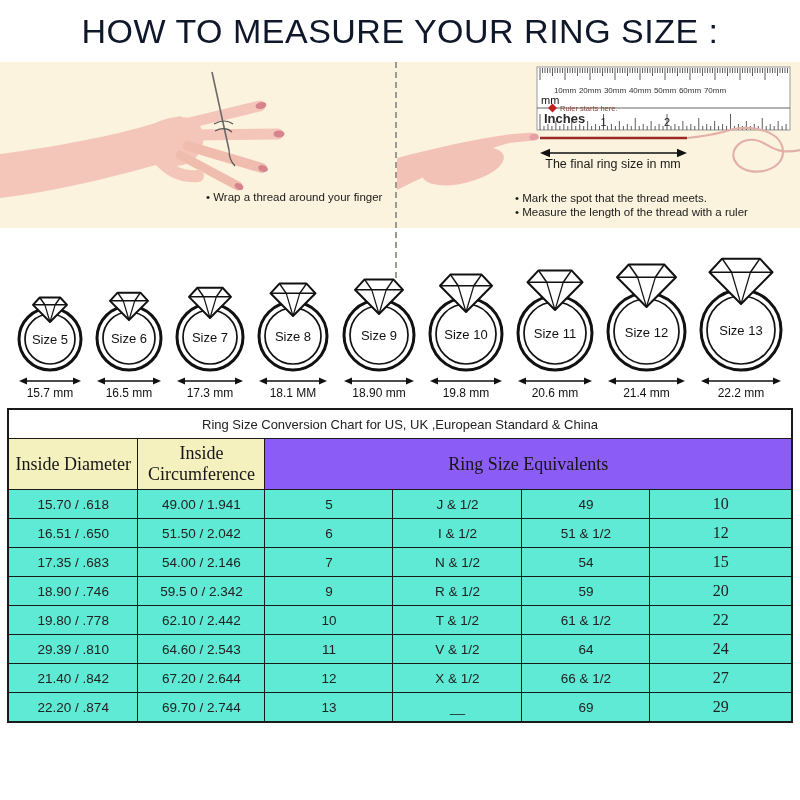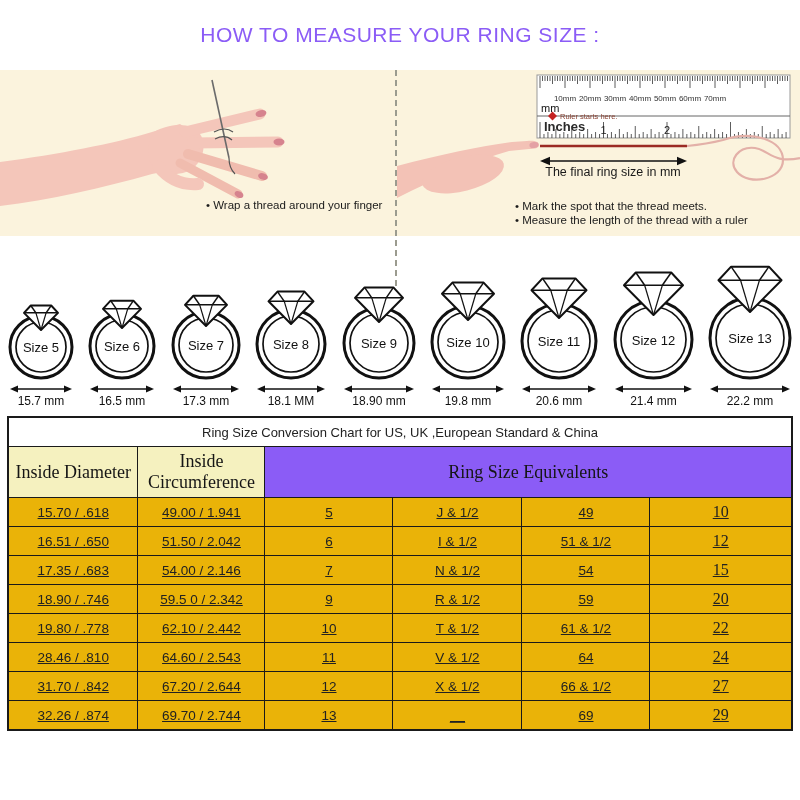--- a/index.html
+++ b/index.html
@@ -1,38 +1,38 @@
 <!DOCTYPE html>
 <html><head>
 <meta charset="utf-8">
 <style>
   html,body{margin:0;padding:0;background:#fff;}
   .page{width:800px;height:800px;background:#fff;overflow:hidden;position:relative;
         font-family:"Liberation Sans",sans-serif;color:#111;}
-  .page-title{height:70px;display:flex;align-items:center;justify-content:center;
-        font-size:21px;font-weight:500;letter-spacing:.5px;color:#8b5cf6;}
+  .page-title{height:62px;display:flex;align-items:center;justify-content:center;
+        font-size:34px;font-weight:500;letter-spacing:.5px;color:#0f172a;}
   
   .illos{height:166px;background:#fbf3dd;display:flex;}
   .panel{position:relative;height:216px;}
   .panel-left{width:395px;border-right:2px dashed #9b9b8f;}
   .panel-right{width:403px;}
   .panel svg{display:block;}
   
   .rings-row{height:160px;margin-top:12px;display:flex;align-items:flex-end;
-        justify-content:space-between;padding:0 4px;}
+        justify-content:space-between;padding:0 13px;}
   
   table.conv{border-collapse:collapse;width:784px;margin:8px auto 14px;table-layout:fixed;
         border:2px solid #1a1a1a;}
   table.conv td{border:1px solid #1a1a1a;text-align:center;vertical-align:middle;padding:0;}
   .t-title td{height:28px;font-size:13px;color:#222;background:#fff;}
   .h-main td{height:50px;font-family:"Liberation Serif",serif;font-size:18px;color:#151515;}
   .bg-yellow{background:#f5f1bf;}
   .bg-cream{background:#8b5cf6;}
   .h-sub td{height:46px;font-family:"Liberation Serif",serif;font-size:17px;color:#151515;}
-  .data-row td{height:28px;font-size:13.5px;color:#222;background:#eab308;text-decoration:underline;}
+  .data-row td{height:28px;font-size:13.5px;color:#222;background:#5eead4;}
   td.china{font-family:"Liberation Serif",serif;font-size:16px;}
 </style>
 </head>
 <body>
 
 <div class="page">
 
   <div class="page-title">HOW TO MEASURE YOUR RING SIZE :</div>
 
   <div class="illos">
@@ -458,37 +458,37 @@
         </tr>
         <tr class="data-row">
           <td>19.80 / .778</td>
           <td>62.10 / 2.442</td>
           <td>10</td>
           <td>T &amp; 1/2</td>
           <td>61 &amp; 1/2</td>
           <td class="china">22</td>
         </tr>
         <tr class="data-row">
-          <td>28.46 / .810</td>
+          <td>29.39 / .810</td>
           <td>64.60 / 2.543</td>
           <td>11</td>
           <td>V &amp; 1/2</td>
           <td>64</td>
           <td class="china">24</td>
         </tr>
         <tr class="data-row">
-          <td>31.70 / .842</td>
+          <td>21.40 / .842</td>
           <td>67.20 / 2.644</td>
           <td>12</td>
           <td>X &amp; 1/2</td>
           <td>66 &amp; 1/2</td>
           <td class="china">27</td>
         </tr>
         <tr class="data-row">
-          <td>32.26 / .874</td>
+          <td>22.20 / .874</td>
           <td>69.70 / 2.744</td>
           <td>13</td>
           <td>__</td>
           <td>69</td>
           <td class="china">29</td>
         </tr>
       </tbody>
   </table>
 </div>
 

